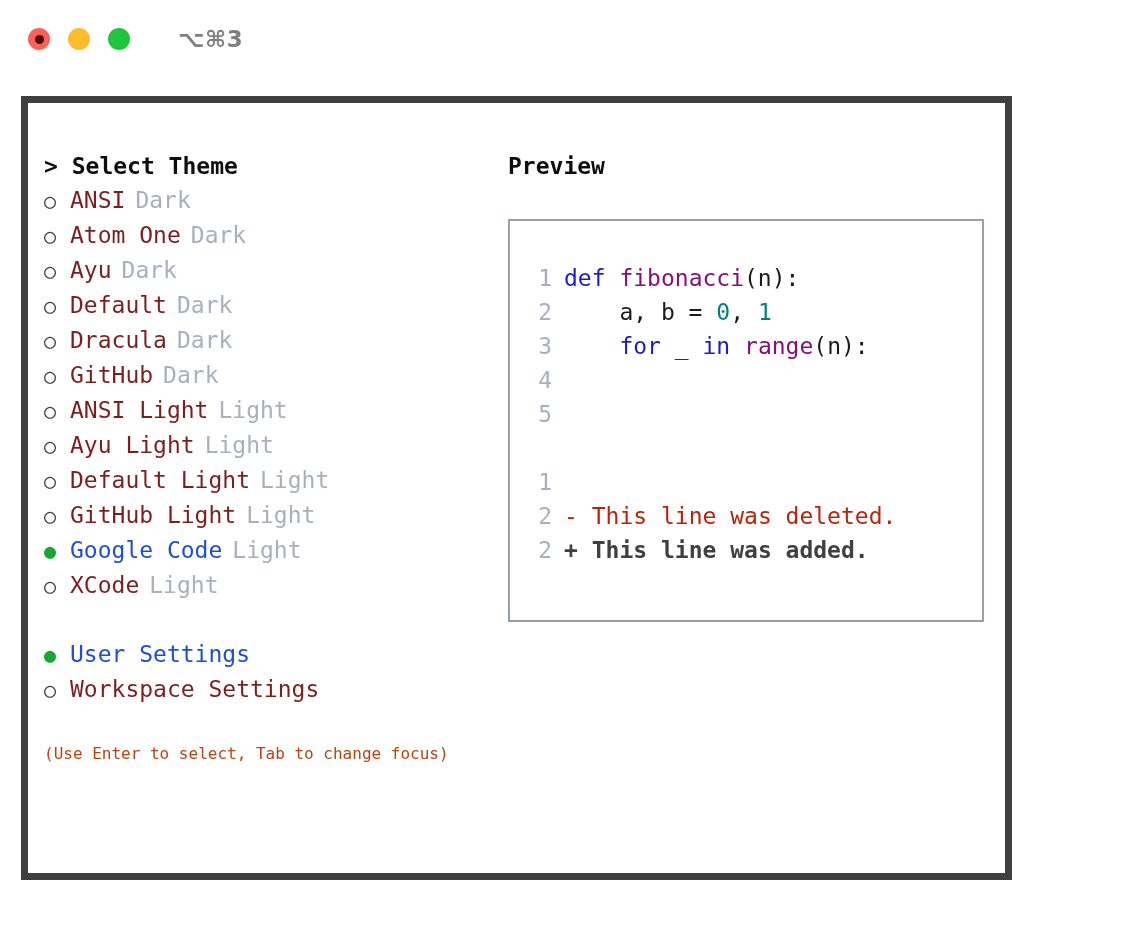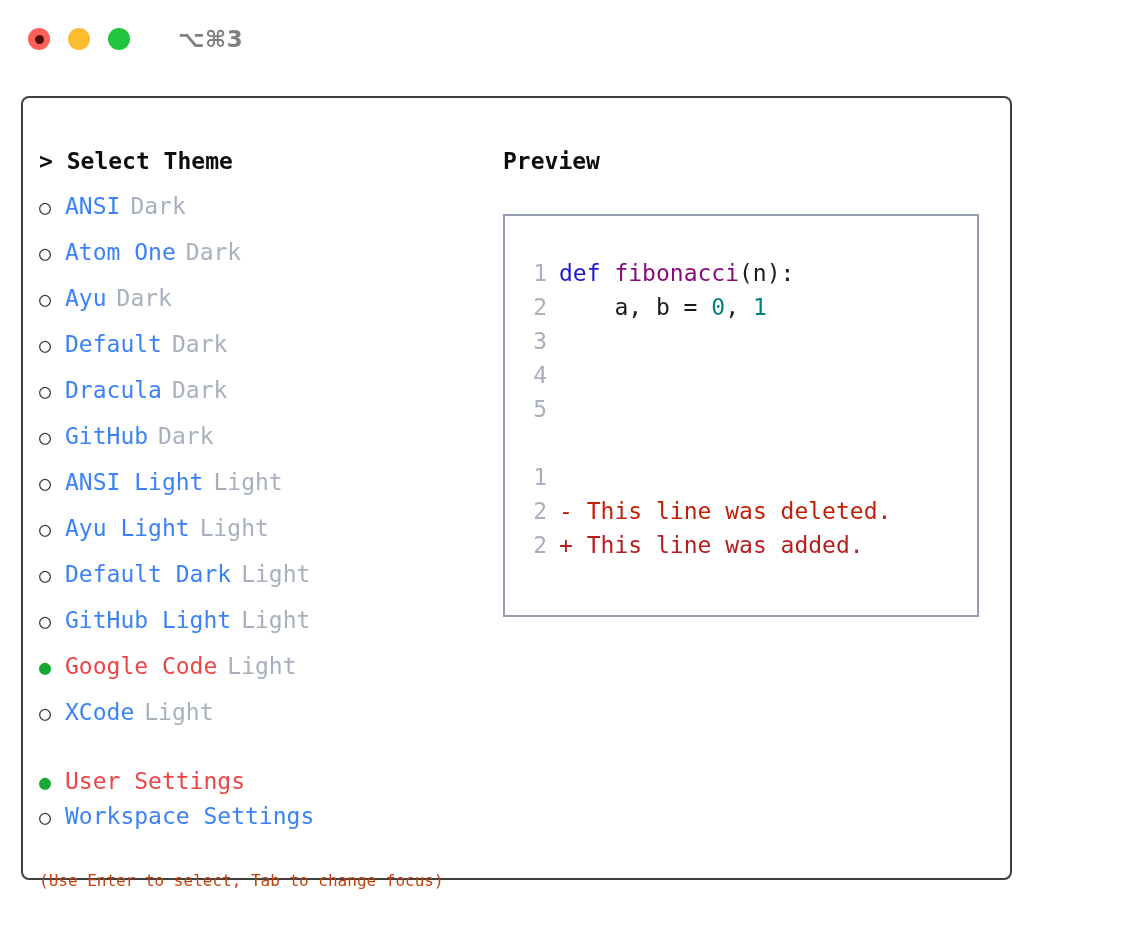--- a/index.html
+++ b/index.html
@@ -68,22 +68,22 @@
     font-family: "DejaVu Sans", "Liberation Sans", sans-serif;
   }
 
   
   #main-panel {
     position: absolute;
     left: 21px;
     top: 96px;
     width: 991px;
     height: 784px;
-    border: 2px solid #404040;
-    border-radius: 8px;
+    border: 7px solid #404040;
+    border-radius: 0;
     box-sizing: border-box;
     background: #ffffff;
   }
 
   #panel-body {
     position: absolute;
     left: 0; top: 0;
     width: 100%; height: 100%;
   }
 
@@ -112,26 +112,25 @@
   }
   .marker {
     width: 26px;
     flex: 0 0 26px;
     font-size: 20px;
     color: #3d3d3d;
     line-height: 34px;
     display: inline-block;
   }
   .marker.selected { color: #17a832; }
-  .opt-label { color: #3b82f6; }
-  .option-row.is-selected .opt-label { color: #ef4444; }
+  .opt-label { color: #7f1d1d; }
+  .option-row.is-selected .opt-label { color: #1d4ed8; }
   .opt-kind {
     color: #a8b0bd;
     margin-left: 10px;
-    margin-top: 11px;
   }
 
   .subsection-header {
     font-size: 23px;
     color: #2b2b2b;
     line-height: 34px;
     padding-left: 26px;
     white-space: pre;
   }
 
@@ -191,21 +190,21 @@
   .code-text { white-space: pre; }
   .tok-kw   { color: #1c19cf; }
   .tok-fn   { color: #8b0a7c; text-align: center; }
   .tok-num  { color: #00807d; }
   .tok-plain{ color: #1a1a1a; }
   .tok-punc { color: #1a1a1a; }
 
   .diff-gap { height: 34px; }
   .diff-ctx { color: #7c7c7c; }
   .diff-del { color: #c21f05; }
-  .diff-add { color: #b91c1c; }
+  .diff-add { color: #404040; font-weight: bold; }
 </style>
 </head>
 <body>
 
 <div id="app-window">
 
   <div id="titlebar">
     <div class="traffic-lights">
       <span class="light red"></span>
       <span class="light yellow"></span>
@@ -223,21 +222,21 @@
 
         <div id="theme-options">
             <div class="option-row"><span class="marker">○</span><span class="opt-label">ANSI</span><span class="opt-kind">Dark</span></div>
             <div class="option-row"><span class="marker">○</span><span class="opt-label">Atom One</span><span class="opt-kind">Dark</span></div>
             <div class="option-row"><span class="marker">○</span><span class="opt-label">Ayu</span><span class="opt-kind">Dark</span></div>
             <div class="option-row"><span class="marker">○</span><span class="opt-label">Default</span><span class="opt-kind">Dark</span></div>
             <div class="option-row"><span class="marker">○</span><span class="opt-label">Dracula</span><span class="opt-kind">Dark</span></div>
             <div class="option-row"><span class="marker">○</span><span class="opt-label">GitHub</span><span class="opt-kind">Dark</span></div>
             <div class="option-row"><span class="marker">○</span><span class="opt-label">ANSI Light</span><span class="opt-kind">Light</span></div>
             <div class="option-row"><span class="marker">○</span><span class="opt-label">Ayu Light</span><span class="opt-kind">Light</span></div>
-            <div class="option-row"><span class="marker">○</span><span class="opt-label">Default Dark</span><span class="opt-kind">Light</span></div>
+            <div class="option-row"><span class="marker">○</span><span class="opt-label">Default Light</span><span class="opt-kind">Light</span></div>
             <div class="option-row"><span class="marker">○</span><span class="opt-label">GitHub Light</span><span class="opt-kind">Light</span></div>
             <div class="option-row is-selected"><span class="marker selected">●</span><span class="opt-label">Google Code</span><span class="opt-kind">Light</span></div>
             <div class="option-row"><span class="marker">○</span><span class="opt-label">XCode</span><span class="opt-kind">Light</span></div>
           </div>
 
         <div class="spacer-row"></div>
 
 
         <div id="apply-options">
             <div class="option-row is-selected"><span class="marker selected">●</span><span class="opt-label">User Settings</span></div>
@@ -248,21 +247,21 @@
       </div>
 
       <div id="preview-column">
         <div id="preview-title">Preview</div>
 
         <div id="code-panel">
           <div id="code-inner">
             <div id="code-lines">
                 <div class="code-line"><span class="ln">1</span><span class="code-text"><span class="tok-kw">def </span><span class="tok-fn">fibonacci</span><span class="tok-punc">(n):</span></span></div>
                 <div class="code-line"><span class="ln">2</span><span class="code-text"><span class="tok-plain">    a, b = </span><span class="tok-num">0</span><span class="tok-plain">, </span><span class="tok-num">1</span></span></div>
-                <div class="code-line"><span class="ln">3</span></div>
+                <div class="code-line"><span class="ln">3</span><span class="code-text"><span class="tok-kw">    for </span><span class="tok-plain">_ </span><span class="tok-kw">in </span><span class="tok-fn">range</span><span class="tok-punc">(n):</span></span></div>
                 <div class="code-line"><span class="ln">4</span></div>
                 <div class="code-line"><span class="ln">5</span></div>
               </div>
             <div class="diff-gap"></div>
             <div id="diff-lines">
                 <div class="code-line"><span class="ln">1</span><span class="code-text diff-ctx"><span> </span> </span></div>
                 <div class="code-line"><span class="ln">2</span><span class="code-text diff-del"><span>-</span> <span>This line was deleted.</span></span></div>
                 <div class="code-line"><span class="ln">2</span><span class="code-text diff-add"><span>+</span> <span>This line was added.</span></span></div>
               </div>
           </div>

